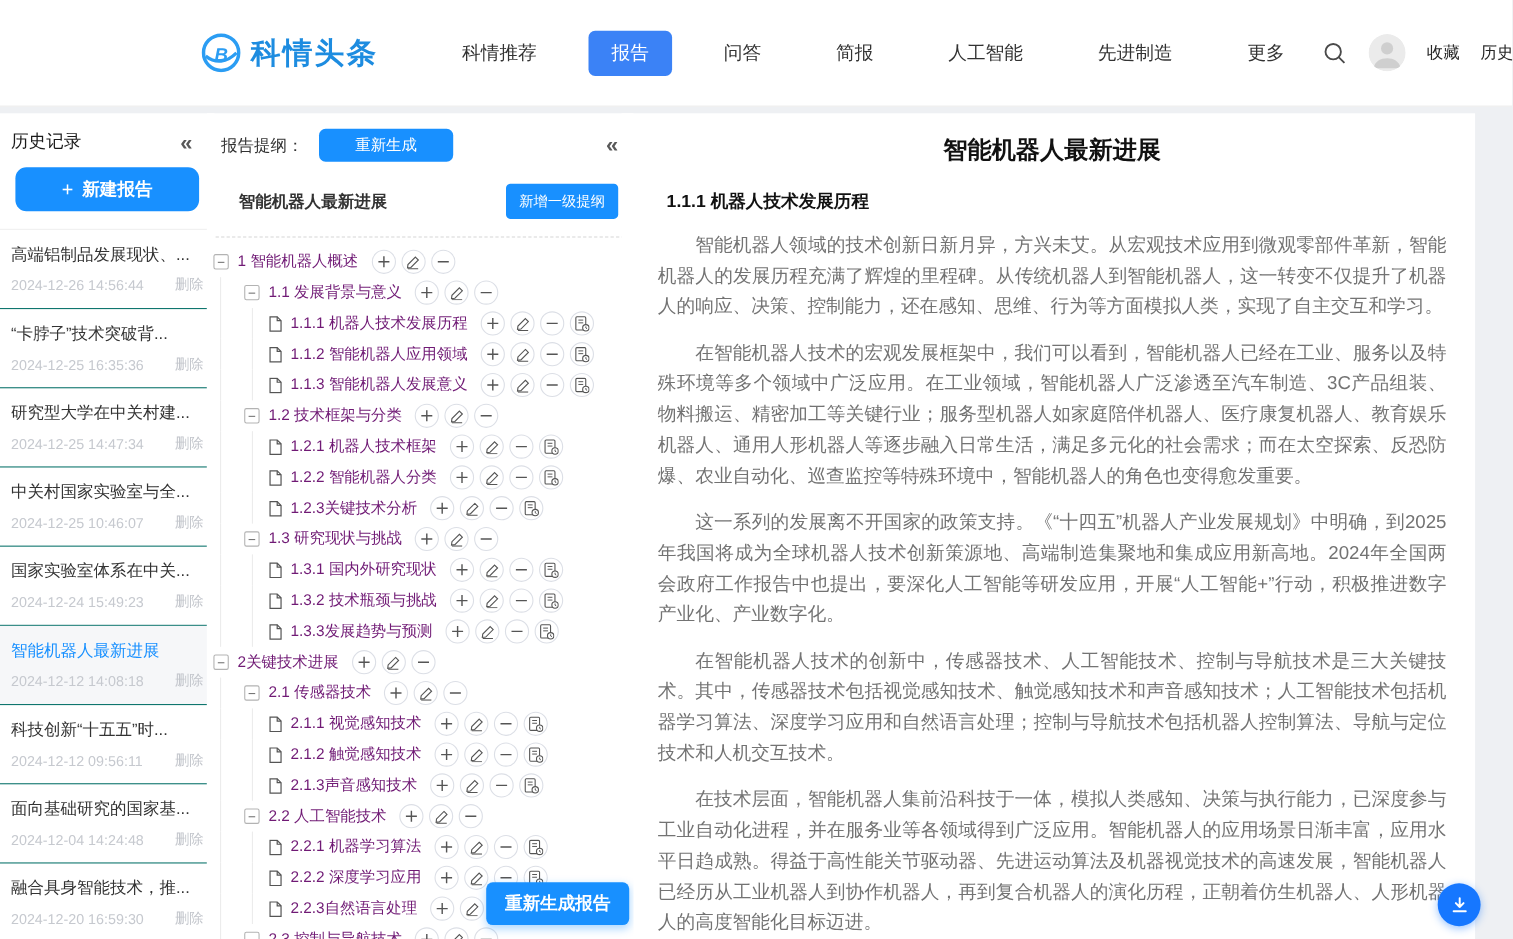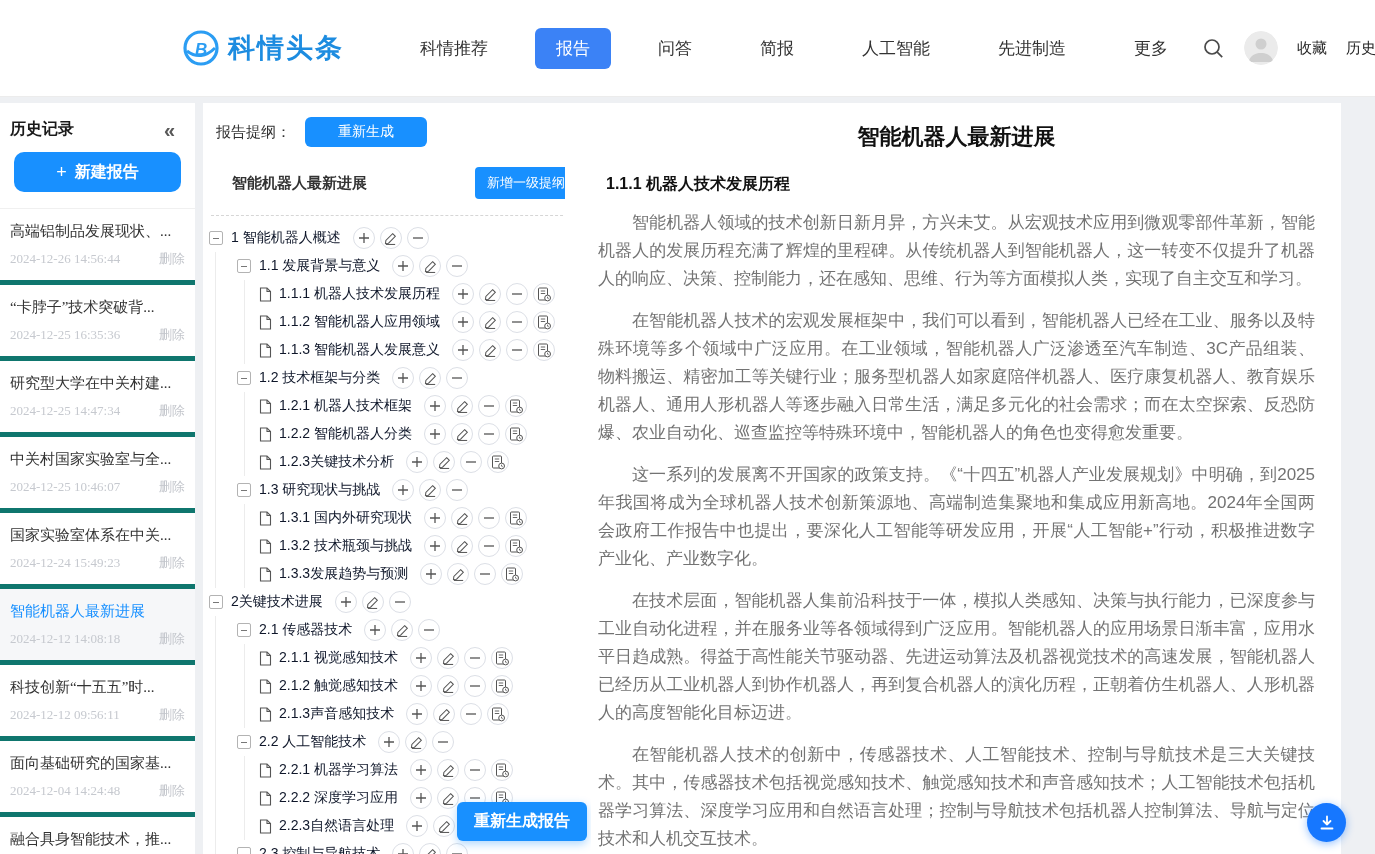--- a/index.html
+++ b/index.html
@@ -32,38 +32,38 @@
   .panel { position:absolute; top:103px; bottom:0; background:#fff; }
   .collapse-glyph { font-size:20px; color:#595959; font-weight:700; cursor:pointer; line-height:1; }
   .blue-btn {
     background:#1890ff; color:#fff; border:none; border-radius:6px;
     cursor:pointer; font-family:inherit; white-space:nowrap;
   }
 
   
   .sidebar { left:0; width:195px; }
   .sidebar-head { display:flex; align-items:center; justify-content:space-between; padding:16px 20px 0 10px; }
-  .sidebar-title { font-size:16px; font-weight:700; color:#1a1a1a; }
+  .sidebar-title { font-size:16px; font-weight:400; color:#1a1a1a; }
   .new-report-btn {
     display:flex; align-items:center; justify-content:center; gap:8px;
     width:167px; height:40px; margin:12px auto 0; border-radius:10px;
     font-size:16px; font-weight:700;
   }
   .plus-glyph { font-size:18px; font-weight:400; line-height:1; }
   .sidebar-divider { border-bottom:1px solid #f0f0f0; margin-top:16px; }
-  .history-item { padding:13px 10px 12px; border-bottom:5px solid #0f766e; cursor:pointer;font-family:Liberation Serif, serif; }
+  .history-item { padding:13px 10px 12px; border-bottom:1px solid #0f766e; cursor:pointer; }
   .history-item.active { background:#f6f7f9; }
   .hi-title { font-size:15px; color:#333; white-space:nowrap; overflow:hidden; }
   .history-item.active .hi-title { color:#1890ff; }
   .hi-meta { display:flex; justify-content:space-between; align-items:center; margin-top:9px; }
   .hi-date { font-size:13px; color:#c6c9cf; }
   .hi-delete { font-size:13px; color:#c2c5cb; cursor:pointer; }
 
   
-  .outline { left:203px; width:388px; overflow:hidden; }
+  .outline { left:188px; width:388px; overflow:hidden; }
   .outline-head { display:flex; align-items:center; padding:14px 14px 0 13px; }
   .outline-label { font-size:15px; color:#333; }
   .regen-btn { margin-left:14px; font-size:14px; padding:6px 33px; }
   .outline-head .collapse-glyph { margin-left:auto; }
   .doc-title-row { display:flex; align-items:center; padding:20px 14px 16px 29px; }
   .doc-title { font-size:15px; font-weight:700; color:#333; }
   .add-l1-btn { margin-left:auto; font-size:13px; padding:7px 12px; border-radius:4px; }
   .dash-sep { border-bottom:1px dashed #d6d6d6; margin:0 8px; }
   .tree { padding-top:8px; }
   .tree-row { position:relative; display:flex; align-items:center; height:28px; }
@@ -75,21 +75,21 @@
   }
   .tree-row.lvl3::after {
     content:""; position:absolute; left:41px; top:0; bottom:0; width:1px; background:#ececec;
   }
   .expand-box {
     position:relative; width:14px; height:14px; flex:none;
     border:1px solid #b3b3b3; border-radius:2px; margin-right:8px; background:#fff; cursor:pointer;
   }
   .expand-box::after { content:""; position:absolute; left:3px; right:3px; top:6px; height:1px; background:#777; }
   .file-ico { flex:none; margin-right:7px; display:flex; }
-  .node-text { font-size:14px; color:#0f172a; white-space:nowrap; margin-right:7px; }
+  .node-text { font-size:14px; color:#701a75; white-space:nowrap; margin-right:7px; }
   .act {
     flex:none; width:22px; height:22px; margin-left:5px;
     border:1px solid #dcdfe6; border-radius:50%; background:#fff;
     display:flex; align-items:center; justify-content:center; cursor:pointer; padding:0;
   }
   .regen-report-btn {
     position:absolute; right:4px; bottom:13px; z-index:5;
     font-size:16px; font-weight:700; padding:9px 17px;
     box-shadow:0 3px 8px rgba(24,144,255,.35);
   }
@@ -948,22 +948,22 @@
     <button class="blue-btn regen-report-btn">重新生成报告</button>
   </div>
 
   <div class="panel main">
     <h1 class="report-title">智能机器人最新进展</h1>
     <h2 class="section-heading">1.1.1 机器人技术发展历程</h2>
     <div class="report-body">
         <p>智能机器人领域的技术创新日新月异，方兴未艾。从宏观技术应用到微观零部件革新，智能机器人的发展历程充满了辉煌的里程碑。从传统机器人到智能机器人，这一转变不仅提升了机器人的响应、决策、控制能力，还在感知、思维、行为等方面模拟人类，实现了自主交互和学习。</p>
         <p>在智能机器人技术的宏观发展框架中，我们可以看到，智能机器人已经在工业、服务以及特殊环境等多个领域中广泛应用。在工业领域，智能机器人广泛渗透至汽车制造、3C产品组装、物料搬运、精密加工等关键行业；服务型机器人如家庭陪伴机器人、医疗康复机器人、教育娱乐机器人、通用人形机器人等逐步融入日常生活，满足多元化的社会需求；而在太空探索、反恐防爆、农业自动化、巡查监控等特殊环境中，智能机器人的角色也变得愈发重要。</p>
         <p>这一系列的发展离不开国家的政策支持。《“十四五”机器人产业发展规划》中明确，到2025年我国将成为全球机器人技术创新策源地、高端制造集聚地和集成应用新高地。2024年全国两会政府工作报告中也提出，要深化人工智能等研发应用，开展“人工智能+”行动，积极推进数字产业化、产业数字化。</p>
+        <p>在智能机器人技术的创新中，传感器技术、人工智能技术、控制与导航技术是三大关键技术。其中，传感器技术包括视觉感知技术、触觉感知技术和声音感知技术；人工智能技术包括机器学习算法、深度学习应用和自然语言处理；控制与导航技术包括机器人控制算法、导航与定位技术和人机交互技术。</p>
         <p>在技术层面，智能机器人集前沿科技于一体，模拟人类感知、决策与执行能力，已深度参与工业自动化进程，并在服务业等各领域得到广泛应用。智能机器人的应用场景日渐丰富，应用水平日趋成熟。得益于高性能关节驱动器、先进运动算法及机器视觉技术的高速发展，智能机器人已经历从工业机器人到协作机器人，再到复合机器人的演化历程，正朝着仿生机器人、人形机器人的高度智能化目标迈进。</p>
-        <p>在智能机器人技术的创新中，传感器技术、人工智能技术、控制与导航技术是三大关键技术。其中，传感器技术包括视觉感知技术、触觉感知技术和声音感知技术；人工智能技术包括机器学习算法、深度学习应用和自然语言处理；控制与导航技术包括机器人控制算法、导航与定位技术和人机交互技术。</p>
       </div>
   </div>
 
   <button class="fab">
     <span style="display:flex;">
       <svg width="18" height="18" viewBox="0 0 18 18">
         <path d="M9 2.5v8M9 10.5L5.5 7M9 10.5L12.5 7" stroke="#fff" stroke-width="1.8" fill="none" stroke-linecap="round" stroke-linejoin="round"></path>
         <path d="M3.5 14.5h11" stroke="#fff" stroke-width="1.8" stroke-linecap="round"></path>
       </svg>
     </span>

